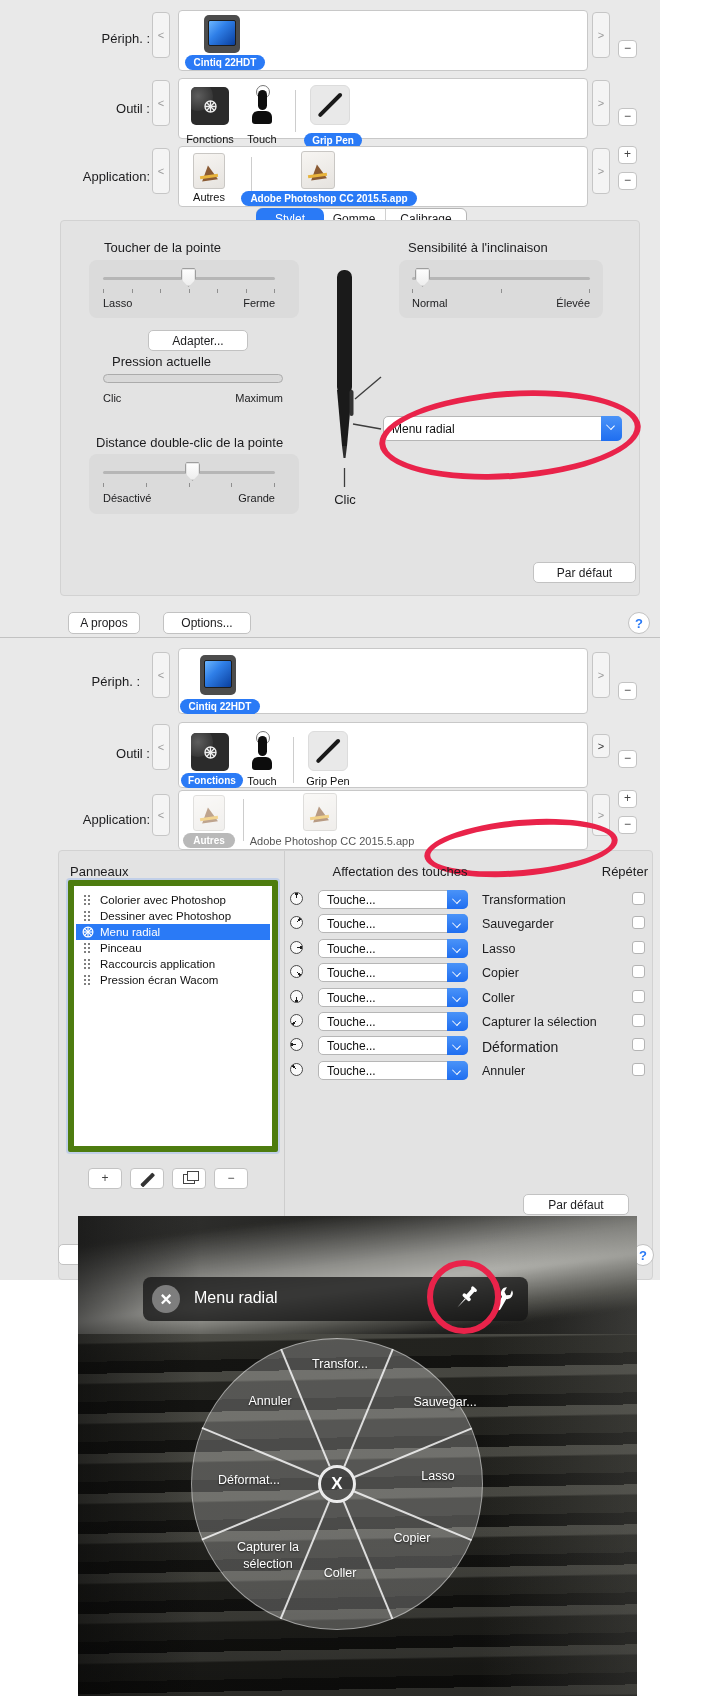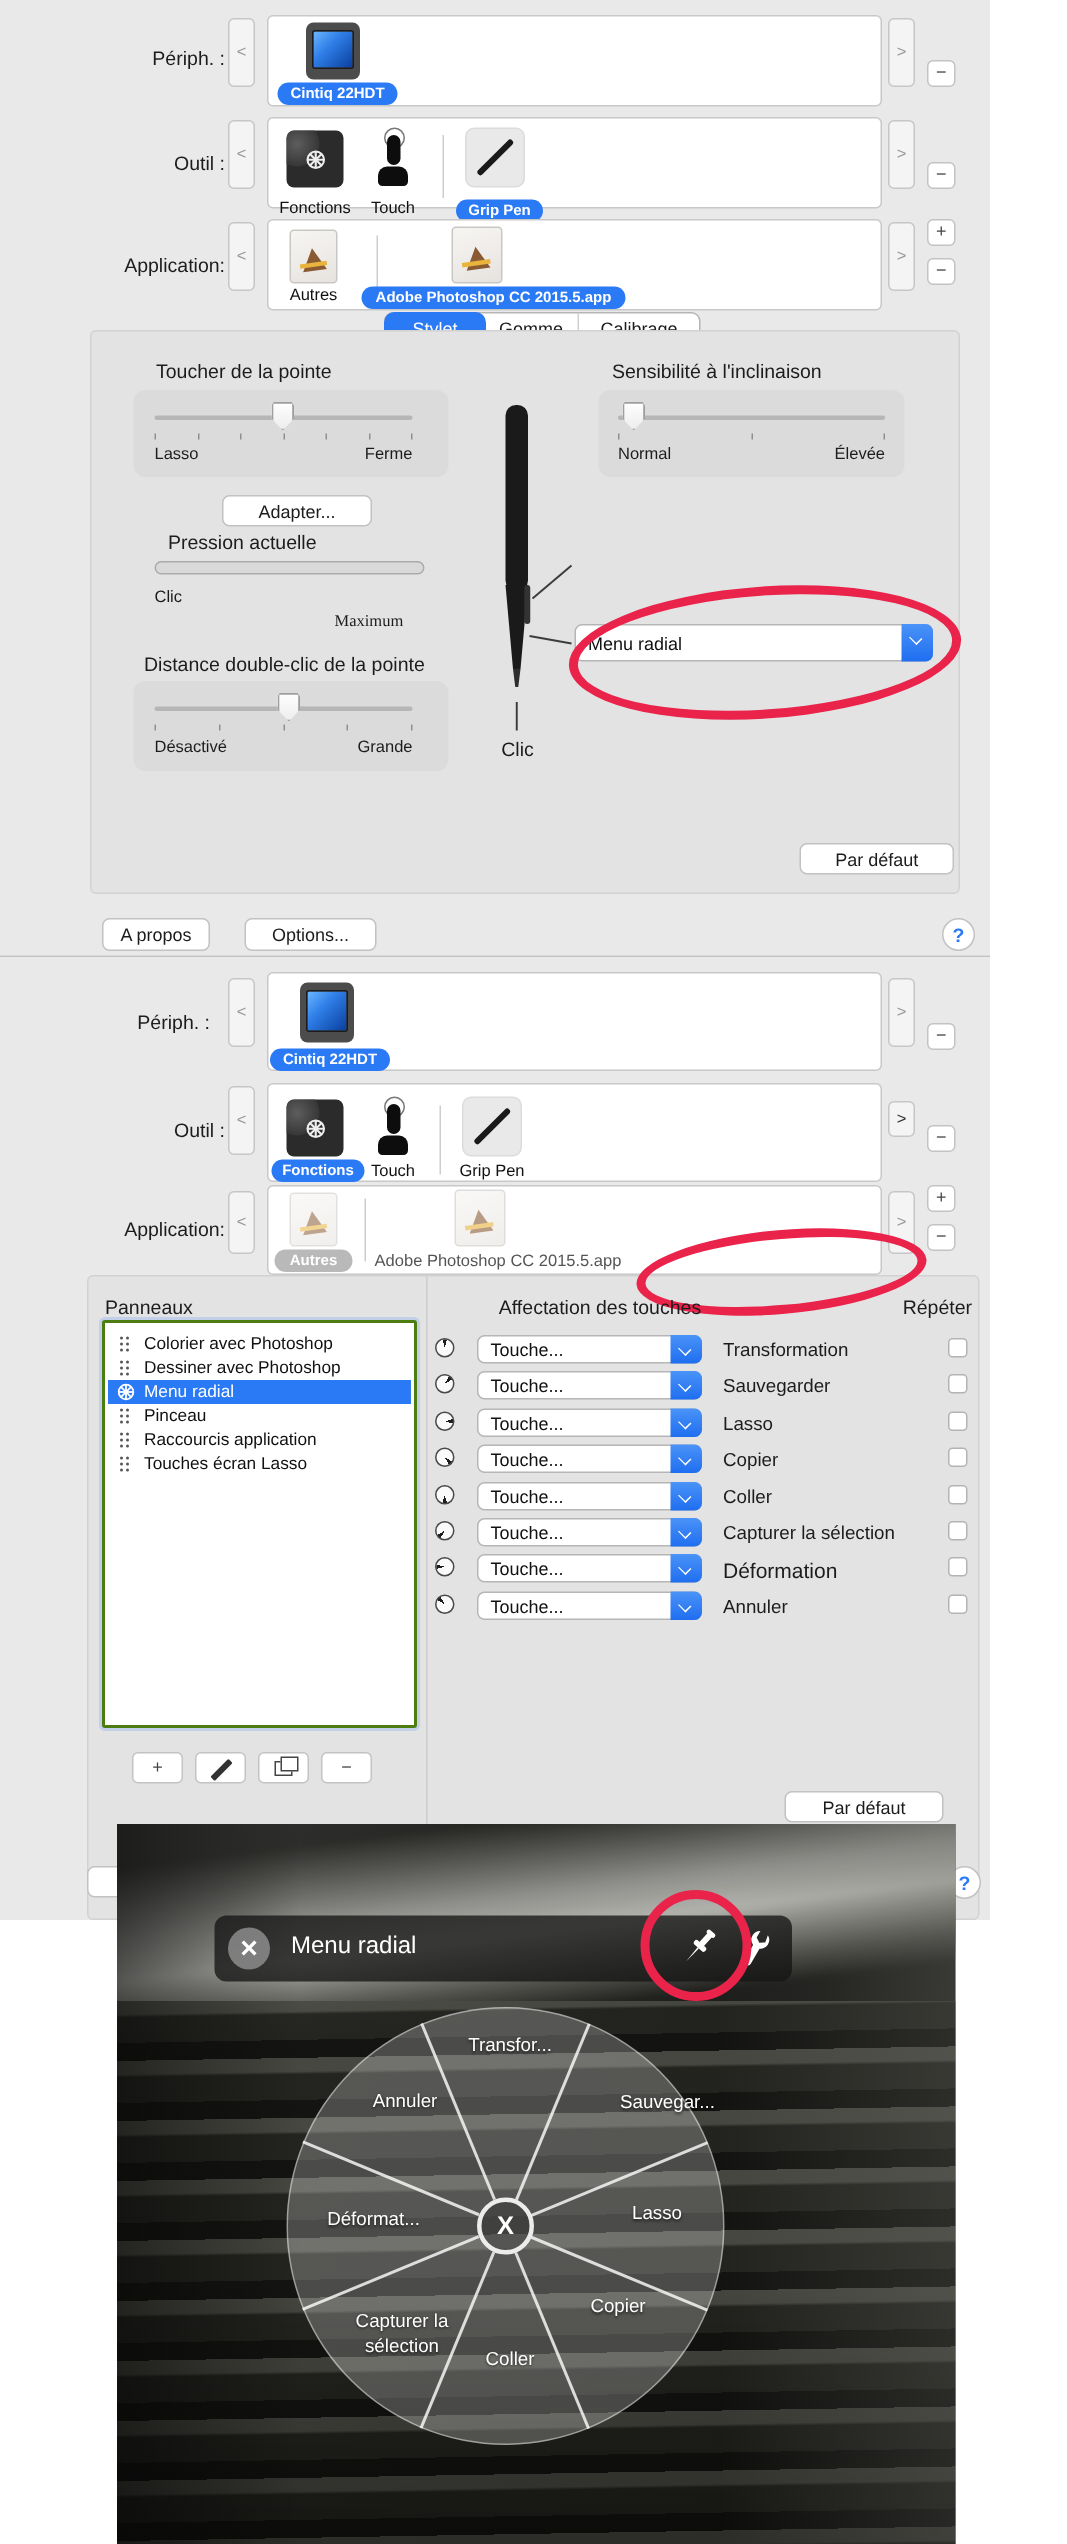--- a/index.html
+++ b/index.html
@@ -41,21 +41,21 @@
   .dd .cap{position:absolute;top:-1px;right:-1px;bottom:-1px;width:21px;
            background:linear-gradient(#4a93f8,#1f6ef0);border-radius:0 5px 5px 0;}
   .dd .cap::after{content:"";position:absolute;left:6px;top:6px;width:6px;height:6px;
            border-right:1.7px solid #fff;border-bottom:1.7px solid #fff;transform:rotate(45deg) scaleY(.8);}
   .redring{border:6px solid var(--annot);border-radius:50%;background:transparent;}
   .clock{width:13px;height:13px;border-radius:50%;border:1px solid #4a4a4a;
          background:conic-gradient(from var(--a),#1d1d1d 0 30deg,#fafafa 30deg 360deg);}
   .a0{--a:-15deg}.a1{--a:30deg}.a2{--a:75deg}.a3{--a:120deg}
   .a4{--a:165deg}.a5{--a:210deg}.a6{--a:255deg}.a7{--a:300deg}
   .cb{background:#fff;border:1px solid #b4b4b4;border-radius:3px;width:13px;height:13px;}
-  .list{background:#fff;border:2px solid #4d7c0f;box-shadow:0 0 0 2px rgba(130,170,240,.35);border-radius:2px;}
+  .list{background:#fff;border:6px solid #4d7c0f;box-shadow:0 0 0 2px rgba(130,170,240,.35);border-radius:2px;}
   .li{position:absolute;left:2px;right:2px;height:16px;font-size:11.5px;color:#111;line-height:16px;}
   .li.sel{background:var(--accent);color:#fff;}
   .li .t{position:absolute;left:24px;top:0;white-space:nowrap;}
   .grip{position:absolute;left:8px;top:3px;width:8px;height:11px;}
   .grip::before{content:"";position:absolute;width:2px;height:2px;border-radius:50%;background:#555;
       box-shadow:4px 0 0 #555,0 4px 0 #555,4px 4px 0 #555,0 8px 0 #555,4px 8px 0 #555;}
   .cintiq{background:#4c4c4c;border-radius:5px;}
   .cintiq .scr{position:absolute;left:4px;right:4px;top:5px;bottom:7px;border-radius:2px;border:1px solid #1c1c1c;
       background:linear-gradient(135deg,#6cb6ff 0%,#2f7fe8 40%,#0a3f9e 100%);}
   .fnico{background:#2b2b2b;border-radius:5px;overflow:hidden;}
@@ -186,21 +186,21 @@
         <i class="tick"></i>
         <i class="tick"></i>
     </div>
     <div class="abs slabel" style="left:103px;top:297px;">Lasso</div>
     <div class="abs slabel" style="left:240px;top:297px;width:35px;text-align:right;">Ferme</div>
     <div class="abs btn" style="left:148px;top:330px;width:100px;height:21px;">Adapter...</div>
 
     <div class="abs sectitle" style="left:112px;top:354px;">Pression actuelle</div>
     <div class="abs capsule" style="left:103px;top:374px;width:180px;height:9px;"></div>
     <div class="abs slabel" style="left:103px;top:392px;">Clic</div>
-    <div class="abs slabel" style="left:223px;top:408px;width:60px;text-align:left;font-family:Liberation Serif, serif;">Maximum</div>
+    <div class="abs slabel" style="left:223px;top:392px;width:60px;text-align:right;">Maximum</div>
 
     <div class="abs sectitle" style="left:96px;top:435px;">Distance double-clic de la pointe</div>
     <div class="abs gbox" style="left:89px;top:454px;width:210px;height:60px;"></div>
     <div class="abs track" style="left:103px;top:471px;width:172px;"></div>
     <div class="abs thumb" style="left:185px;top:462px;"></div>
     <div class="abs ticks" style="left:103px;top:483px;width:172px;">
       <i class="tick"></i>
         <i class="tick"></i>
         <i class="tick"></i>
         <i class="tick"></i>
@@ -339,21 +339,21 @@
       <div class="li" style="top:54px;">
           <span class="grip"></span>
           <span class="t">Pinceau</span>
         </div>
       <div class="li" style="top:70px;">
           <span class="grip"></span>
           <span class="t">Raccourcis application</span>
         </div>
       <div class="li" style="top:86px;">
           <span class="grip"></span>
-          <span class="t">Touches écran Lasso</span>
+          <span class="t">Pression écran Wacom</span>
         </div>
     </div>
 
     <div class="abs sq" style="left:88px;top:530px;width:34px;height:21px;line-height:19px;">+</div>
     <div class="abs sq" style="left:130px;top:530px;width:34px;height:21px;">
         <span class="pencil"></span>
       </div>
     <div class="abs sq" style="left:172px;top:530px;width:34px;height:21px;">
         <span class="dupico"></span>
       </div>

